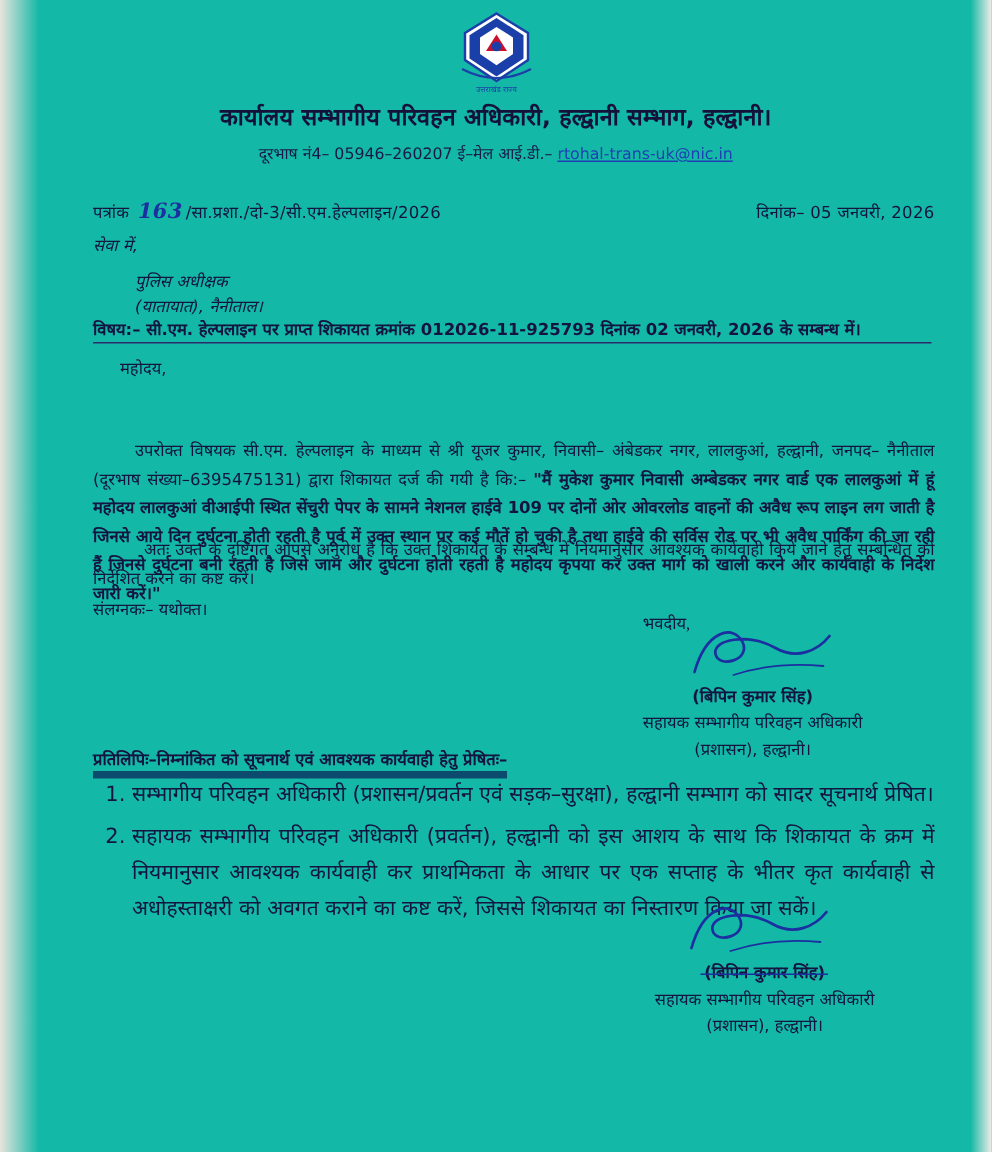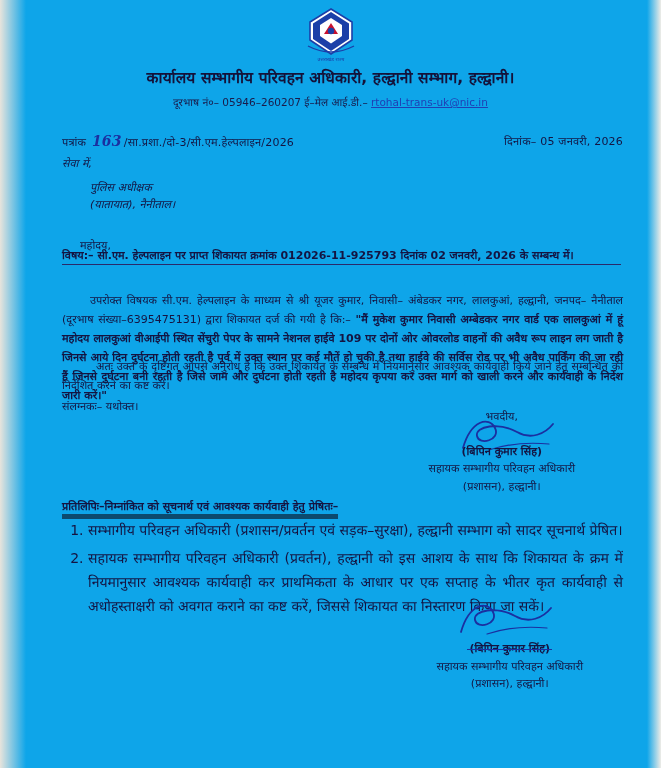--- a/index.html
+++ b/index.html
@@ -12,21 +12,21 @@
     height: 768px;
     font-family: "DejaVu Sans", sans-serif;
     color: #111;
     position: relative;
     overflow: hidden;
   }
   .page {
     position: relative;
     width: 661px;
     height: 768px;
-    background: #0ea5e9;
+    background: #14b8a6;
     box-sizing: border-box;
     padding: 12px;
   }
   
   .page:before {
     content: "";
     position: absolute;
     left: 0; top: 0; bottom: 0;
     width: 26px;
     background: linear-gradient(to right, #e8e4dc, rgba(255,255,255,0));
@@ -118,21 +118,20 @@
   .subject {
     position: absolute;
     top: 211px;
     left: 62px;
     right: 40px;
     font-size: 11px;
     color: #141442;
     font-weight: 700;
     border-bottom: 1px solid #2a2a6a;
     padding-bottom: 2px;
-    margin-top: 36px;
   }
 
   .salutation {
     position: absolute;
     top: 237px;
     left: 80px;
     font-size: 11px;
     color: #141442;
   }
 
@@ -159,21 +158,21 @@
 
   .sign-block {
     position: absolute;
     top: 408px;
     right: 86px;
     text-align: center;
     font-size: 11px;
     color: #141442;
     line-height: 1.6;
   }
-  .sign-block .yours { text-align: center; margin-bottom: 17px; }
+  .sign-block .yours { text-align: left; margin-bottom: 30px; font-family: Liberation Serif, serif; }
   .sig-name { font-weight: 700; }
   .sig-scribble {
     position: absolute;
     width: 120px;
     height: 40px;
     pointer-events: none;
   }
   .sig1 { top: 414px; right: 92px; }
   .sig2 { top: 598px; right: 96px; }
 
@@ -240,21 +239,21 @@
         <circle cx="37" cy="25" r="3.2" fill="#1b3fa8"></circle>
         <path d="M14 40 Q37 52 60 40" stroke="#1b3fa8" stroke-width="1.4" fill="none"></path>
         <text x="37" y="55" font-size="5" fill="#1b3fa8" text-anchor="middle" font-family="DejaVu Sans">उत्तराखंड राज्य</text>
       </svg>
     </div>
   </div>
 
   <div class="header">
     <div class="office-title">कार्यालय सम्भागीय परिवहन अधिकारी, हल्द्वानी सम्भाग, हल्द्वानी।</div>
     <div class="contact-line">
-      <span>दूरभाष नं०– 05946–260207 ई–मेल आई.डी.–</span>
+      <span>दूरभाष नं4– 05946–260207 ई–मेल आई.डी.–</span>
       <span class="email">rtohal-trans-uk@nic.in</span>
     </div>
   </div>
 
   <div class="meta-row">
     <div class="meta-left">
       <span>पत्रांक</span><span> </span><span class="hand">163</span><span>/सा.प्रशा./दो-3/सी.एम.हेल्पलाइन/2026</span>
     </div>
     <div class="meta-right">दिनांक– 05 जनवरी, 2026</div>
   </div>

